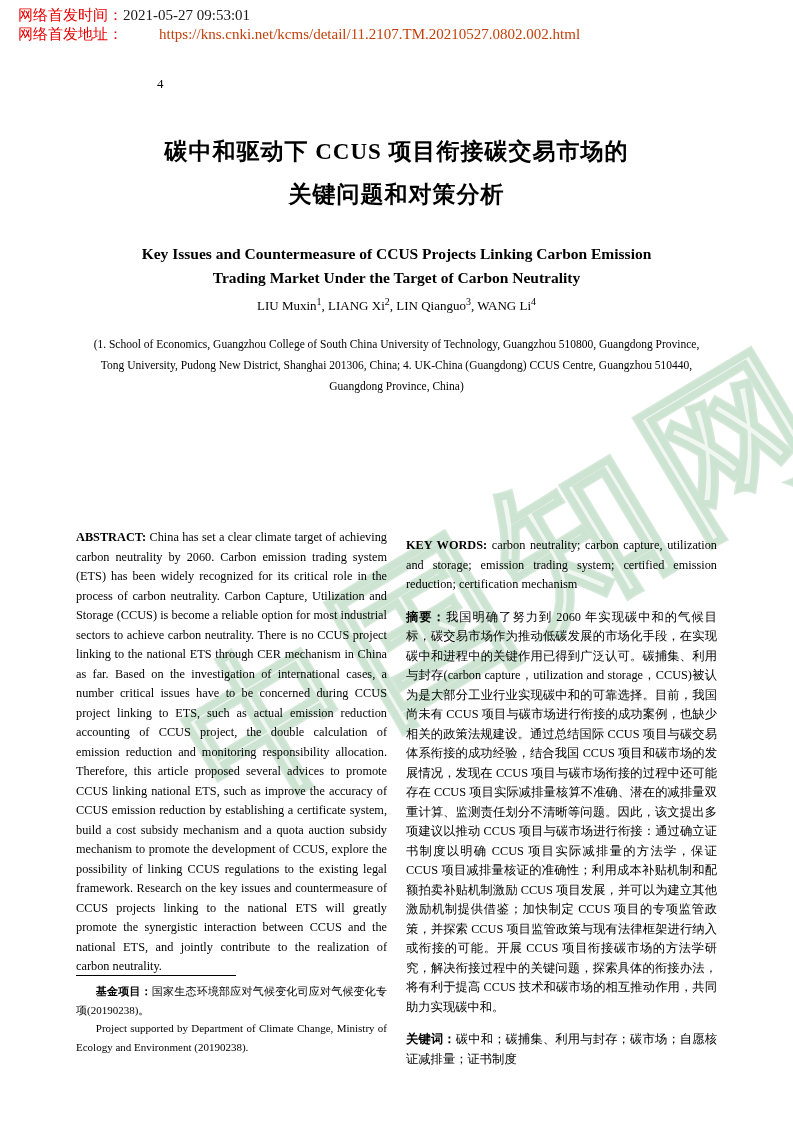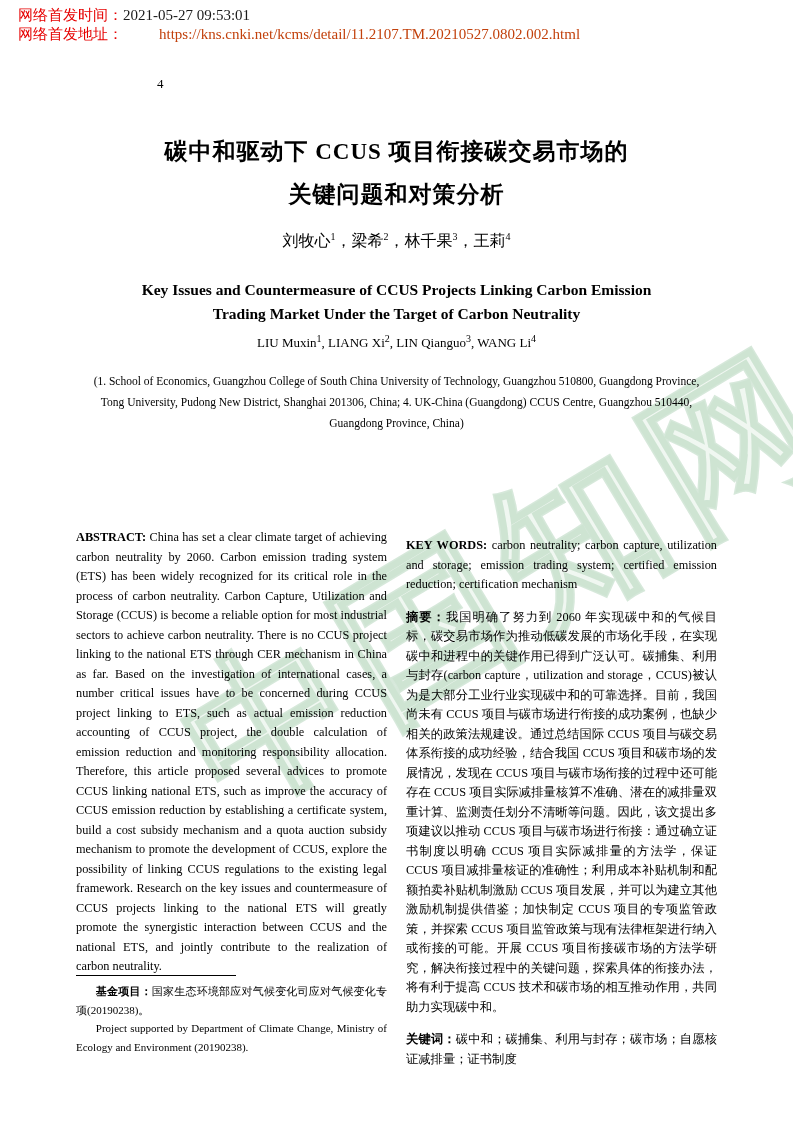--- a/index.html
+++ b/index.html
@@ -62,23 +62,20 @@
 </div>
 
 <div class="pageno">4</div>
 
 <div class="front">
   <div class="title-cn">
     <div>碳中和驱动下 CCUS 项目衔接碳交易市场的</div>
     <div>关键问题和对策分析</div>
   </div>
 
-  <div class="authors-cn">
-    <span><span>刘牧心</span><sup>1</sup><span>，</span></span><span><span>梁希</span><sup>2</sup><span>，</span></span><span><span>林千果</span><sup>3</sup><span>，</span></span><span><span>王莉</span><sup>4</sup><span></span></span>
-  </div>
 
 
   <div class="title-en">
     <div>Key Issues and Countermeasure of CCUS Projects Linking Carbon Emission</div>
     <div>Trading Market Under the Target of Carbon Neutrality</div>
   </div>
 
   <div class="authors-en">
     <span><span>LIU Muxin</span><sup>1</sup><span>, </span></span><span><span>LIANG Xi</span><sup>2</sup><span>, </span></span><span><span>LIN Qianguo</span><sup>3</sup><span>, </span></span><span><span>WANG Li</span><sup>4</sup><span></span></span>
   </div>

